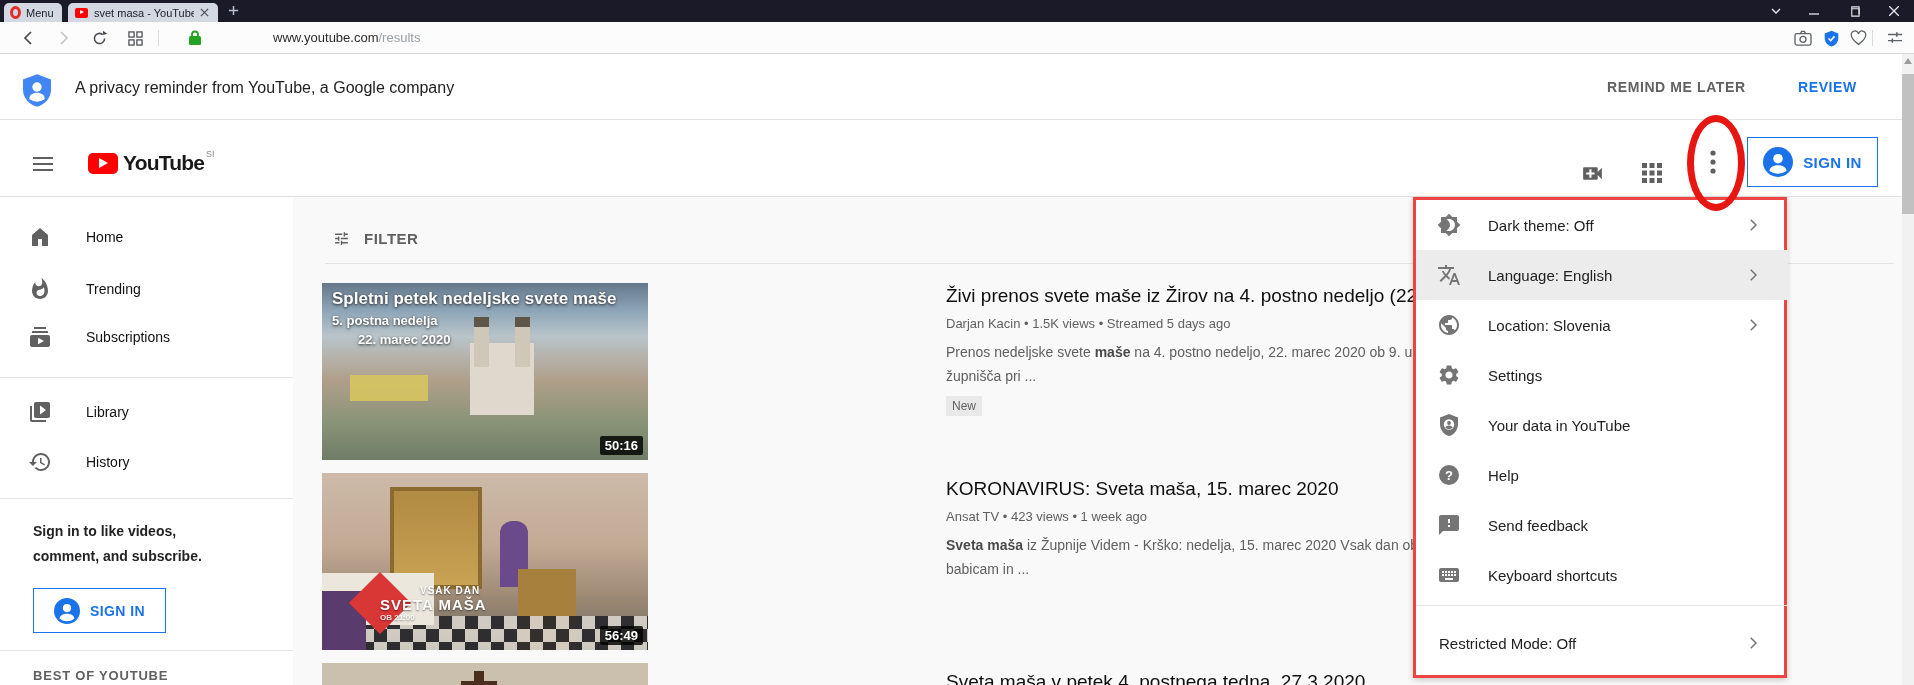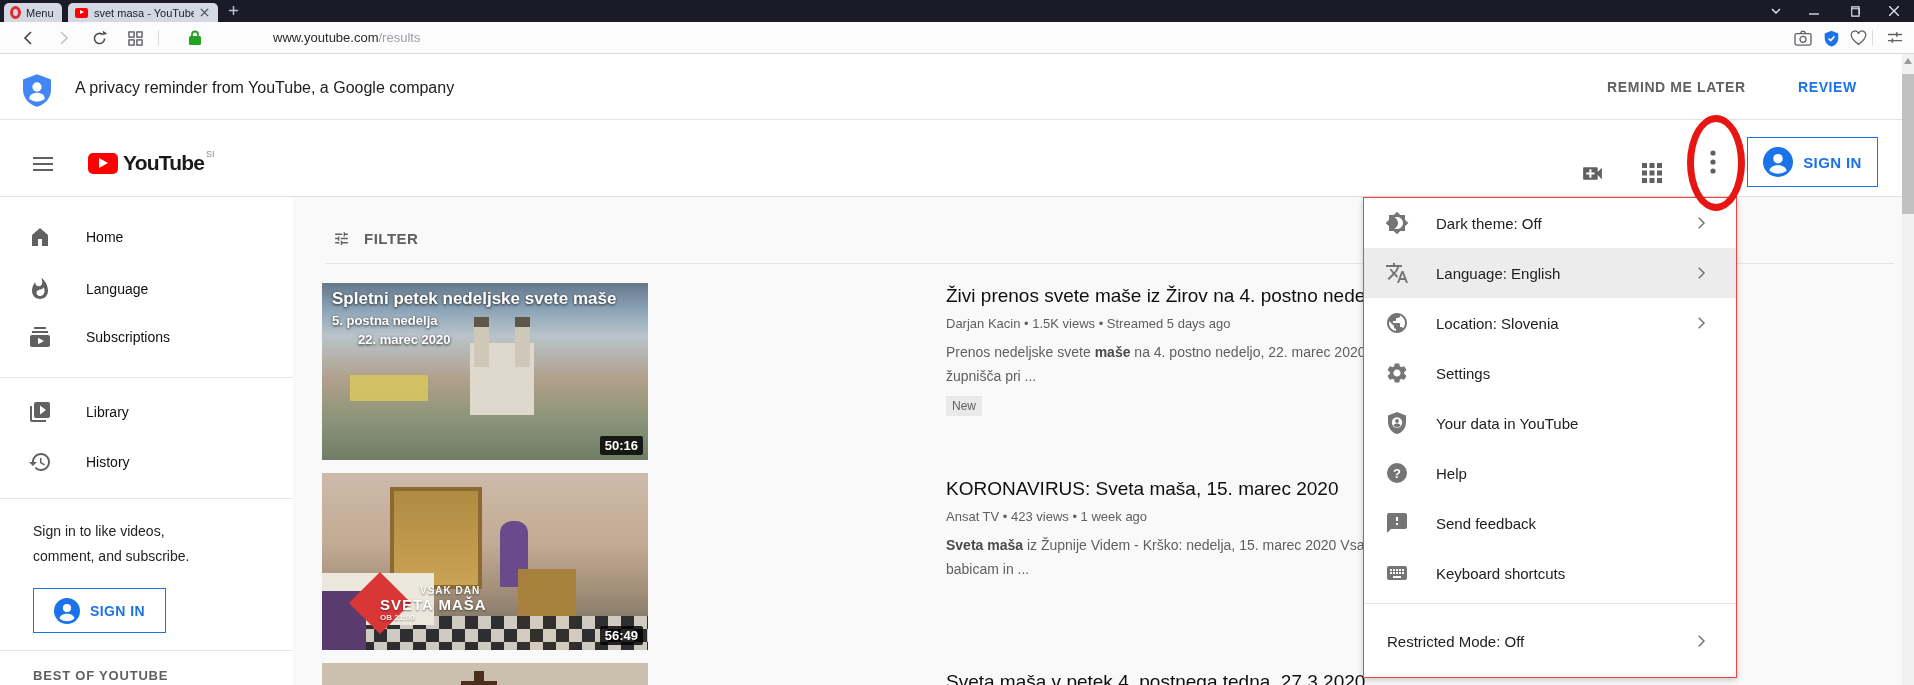--- a/index.html
+++ b/index.html
@@ -56,22 +56,22 @@
        font-weight:bold;padding:2px 5px;border-radius:2px;}
   .vtitle{position:absolute;left:653px;font-size:19px;color:#0f0f0f;white-space:nowrap;}
   .vmeta{position:absolute;left:653px;font-size:13px;color:#606060;white-space:nowrap;}
   .vdesc{position:absolute;left:653px;width:742px;font-size:14px;color:#606060;line-height:24px;overflow:hidden;}
   .vdesc .b{font-weight:bold;color:#4a4a4a;}
   .newbadge{position:absolute;left:653px;background:#e9e9e9;color:#606060;font-size:12px;padding:3px 6px;}
   .ovl1{position:absolute;left:10px;top:6px;color:#fff;font-size:17px;font-weight:bold;
         text-shadow:0 1px 3px rgba(0,0,0,.8);white-space:nowrap;}
   .ovl2{position:absolute;left:10px;color:#fff;font-size:13px;font-weight:bold;text-shadow:0 1px 3px rgba(0,0,0,.8);}
   
-  #menu{left:1363px;top:197px;width:374px;height:481px;background:#fff;z-index:20;
-        border:1px solid #ef4444;box-sizing:border-box;box-shadow:0 2px 6px rgba(0,0,0,.2);}
+  #menu{left:1413px;top:197px;width:374px;height:481px;background:#fff;z-index:20;
+        border:3px solid #ef4444;box-sizing:border-box;box-shadow:0 2px 6px rgba(0,0,0,.2);}
   .mrow{position:absolute;left:0;width:372px;height:50px;display:flex;align-items:center;}
   .mrow.hl{background:#ececec;}
   .mrow .mic{width:24px;height:24px;margin-left:21px;}
   .mrow .mlb{margin-left:27px;font-size:15px;color:#212121;flex:1;}
   .mrow .chev{margin-right:26px;}
   .mdiv{position:absolute;left:0;width:372px;height:1px;background:#e5e5e5;}
   
   #scrollbar{left:1902px;top:54px;width:12px;height:631px;background:#f1f1f1;z-index:40;}
   #scrollthumb{left:0;top:20px;width:12px;height:140px;background:#c1c1c1;position:absolute;}
   .scrollarrow{position:absolute;left:1.5px;top:4px;width:0;height:0;border-left:4.5px solid transparent;
@@ -256,21 +256,21 @@
     <div class="sideitem" style="top:16px;">
       <svg class="ic" viewBox="0 0 24 24" fill="#616161">
         <path d="M12 3 L4 10 V21 H10 V14 H14 V21 H20 V10 Z"></path>
         </svg>
       <span class="lb">Home</span>
     </div>
     <div class="sideitem" style="top:68px;">
       <svg class="ic" viewBox="0 0 24 24" fill="#616161">
         <path d="M13.5.67s.74 2.65.74 4.8c0 2.06-1.35 3.73-3.41 3.73-2.07 0-3.63-1.67-3.63-3.73l.03-.36C5.21 7.51 4 10.62 4 14c0 4.42 3.58 8 8 8s8-3.58 8-8C20 8.61 17.41 3.8 13.5.67zM11.71 19c-1.78 0-3.22-1.4-3.22-3.14 0-1.62 1.05-2.76 2.81-3.12 1.77-.36 3.6-1.21 4.62-2.58.39 1.29.59 2.65.59 4.04 0 2.65-2.15 4.8-4.8 4.8z"></path>
         </svg>
-      <span class="lb">Language</span>
+      <span class="lb">Trending</span>
     </div>
     <div class="sideitem" style="top:116px;">
       <svg class="ic" viewBox="0 0 24 24" fill="#616161">
         <path d="M20 8H4V6h16v2zm-2-6H6v2h12V2zm4 10v8c0 1.1-.9 2-2 2H4c-1.1 0-2-.9-2-2v-8c0-1.1.9-2 2-2h16c1.1 0 2 .9 2 2zm-6 4l-6-3.27v6.53L16 16z"></path>
         </svg>
       <span class="lb">Subscriptions</span>
     </div>
     <div class="sdiv" style="top:180px;"></div>
     <div class="sideitem" style="top:191px;">
       <svg class="ic" viewBox="0 0 24 24" fill="#616161">
@@ -278,21 +278,21 @@
         </svg>
       <span class="lb">Library</span>
     </div>
     <div class="sideitem" style="top:241px;">
       <svg class="ic" viewBox="0 0 24 24" fill="#616161">
         <path d="M13 3c-4.97 0-9 4.03-9 9H1l3.89 3.89.07.14L9 12H6c0-3.87 3.13-7 7-7s7 3.13 7 7-3.13 7-7 7c-1.93 0-3.68-.79-4.94-2.06l-1.42 1.42C8.27 19.99 10.51 21 13 21c4.97 0 9-4.03 9-9s-4.03-9-9-9zm-1 5v5l4.28 2.54.72-1.21-3.5-2.08V8H12z"></path>
         </svg>
       <span class="lb">History</span>
     </div>
     <div class="sdiv" style="top:301px;"></div>
-    <div class="abs sideprompt" style="left:33px;top:322px;">
+    <div class="abs sideprompt" style="left:33px;top:322px;font-weight:bold;">
       <div>Sign in to like videos,</div>
       <div>comment, and subscribe.</div>
     </div>
     <div class="abs signinbtn" style="left:33px;top:391px;width:133px;height:45px;font-size:14px;">
       <svg width="26" height="26" viewBox="0 0 24 24">
         <circle cx="12" cy="12" r="12" fill="#1a73e8"></circle>
           <circle cx="12" cy="9.3" r="3.8" fill="#fff"></circle>
         <path d="M12 14.6 c-4.2 0 -6.8 2.1 -6.8 4.6 a12 12 0 0 0 13.6 0 c0-2.5-2.6-4.6-6.8-4.6z" fill="#fff"></path>
         </svg>
       <span>SIGN IN</span>

